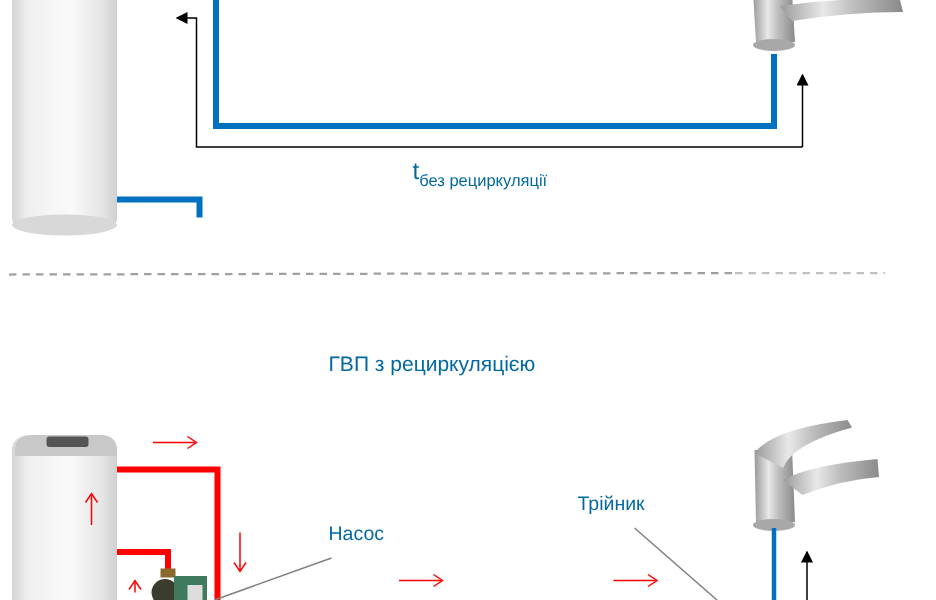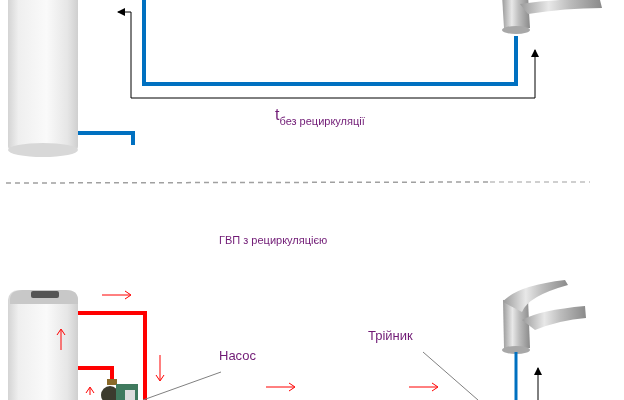--- a/index.html
+++ b/index.html
@@ -1,19 +1,19 @@
 <!DOCTYPE html>
 <html><head>
 <meta charset="utf-8">
 <style>
   html, body { margin:0; padding:0; background:#ffffff; }
   body { width:624px; height:400px; position:relative; overflow:hidden; font-family:"Liberation Sans", "DejaVu Sans", sans-serif; }
   svg { position:absolute; left:0; top:0; }
-  .lbl { position:absolute; color:#701a75; white-space:nowrap; }
-  .title { font-size:11px; }
+  .lbl { position:absolute; color:#0369a1; white-space:nowrap; }
+  .title { font-size:14px; }
   .small { font-size:13px; }
   .tsym { font-size:16px; }
   .tsub { font-size:11px; position:relative; top:5px; }
 </style>
 </head>
 <body>
 
 <svg width="624" height="400" viewBox="0 0 624 400">
   <defs>
     <linearGradient id="tankGrad" x1="0" x2="1" y1="0" y2="0">
@@ -99,13 +99,13 @@
   <line x1="516" y1="352" x2="516" y2="400" stroke="#0070c0" stroke-width="3"></line>
   <line x1="538" y1="400" x2="538" y2="368" stroke="#000" stroke-width="1" marker-end="url(#blackArrow)"></line>
 </svg>
 
 <div class="lbl" style="left:275px; top:106px;">
   <span class="tsym">t</span><span class="tsub">без рециркуляції</span>
 </div>
 
 <div class="lbl title" style="left:219px; top:234px;">ГВП з рециркуляцією</div>
 <div class="lbl small" style="left:201px; top:348px;margin-left:18px;">Насос</div>
-<div class="lbl small" style="left:368px; top:328px;">Трійник</div>
+<div class="lbl small" style="left:385px; top:328px;">Трійник</div>
 
 </body></html>

